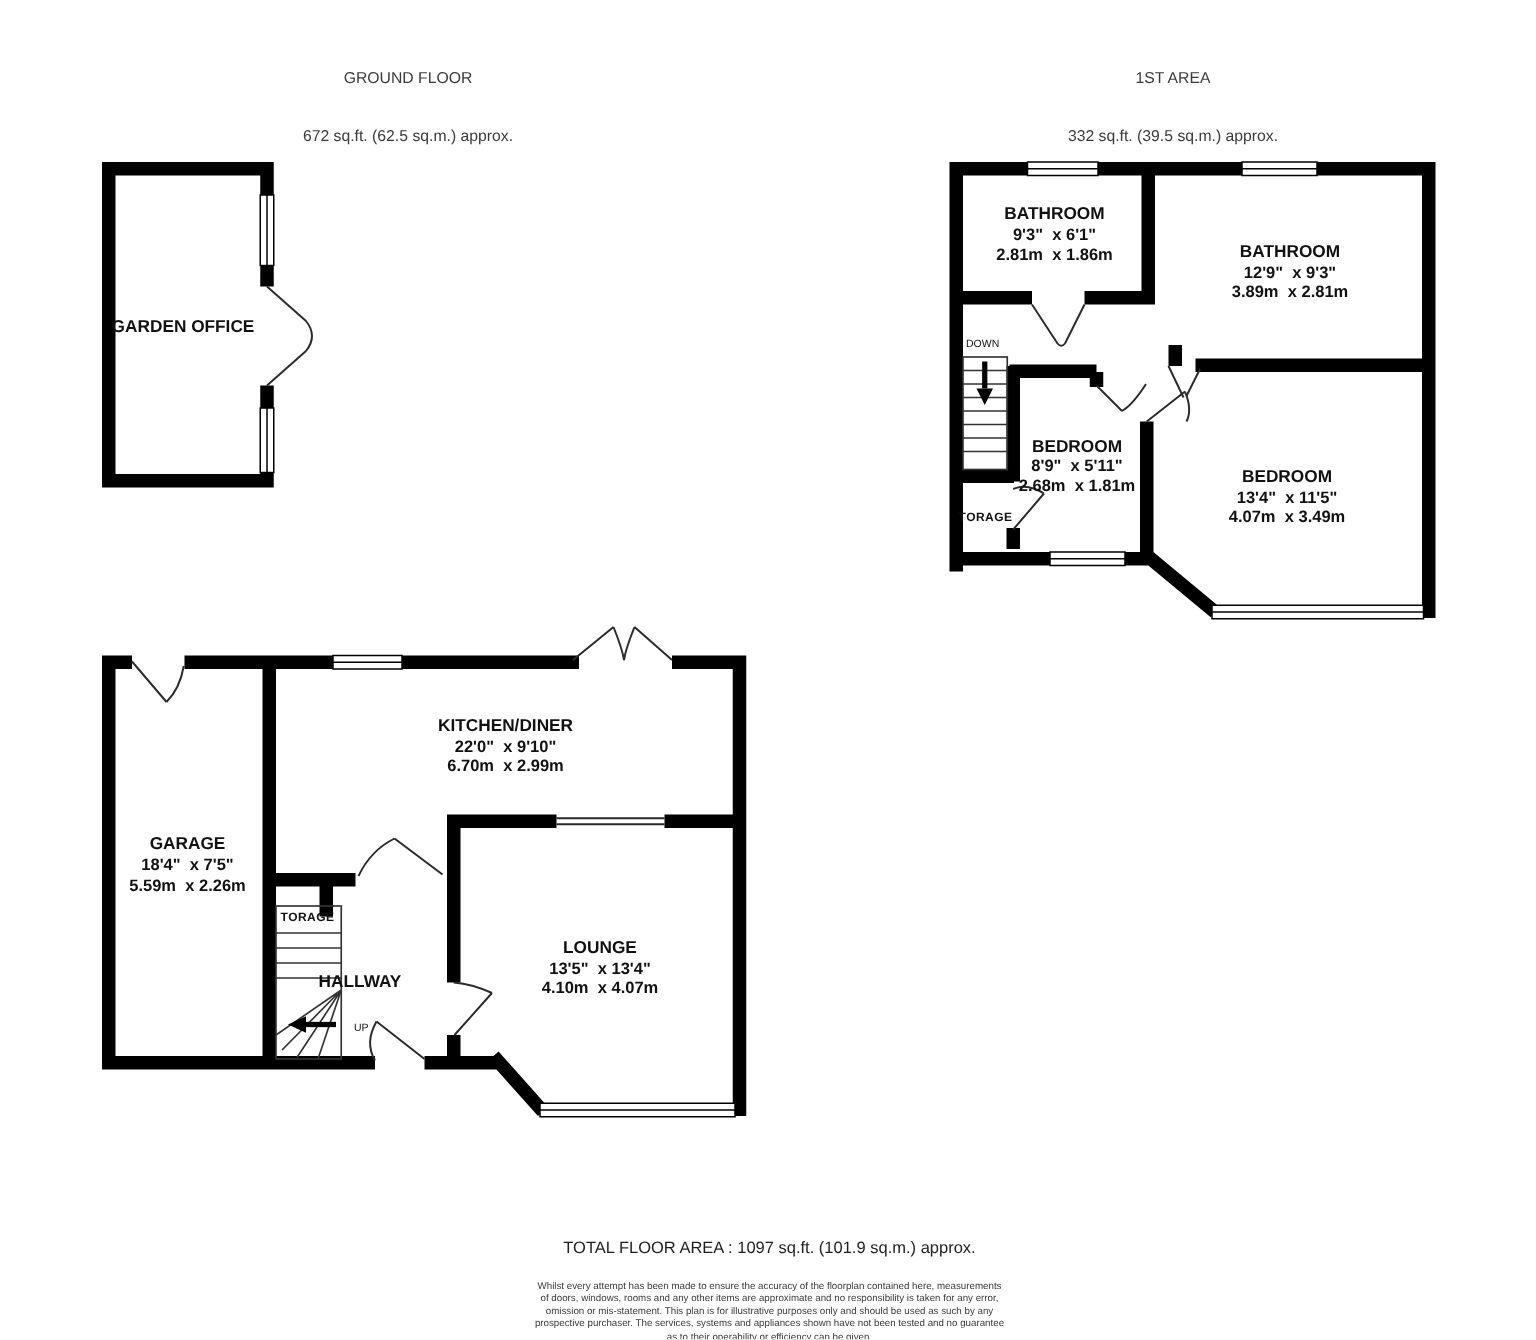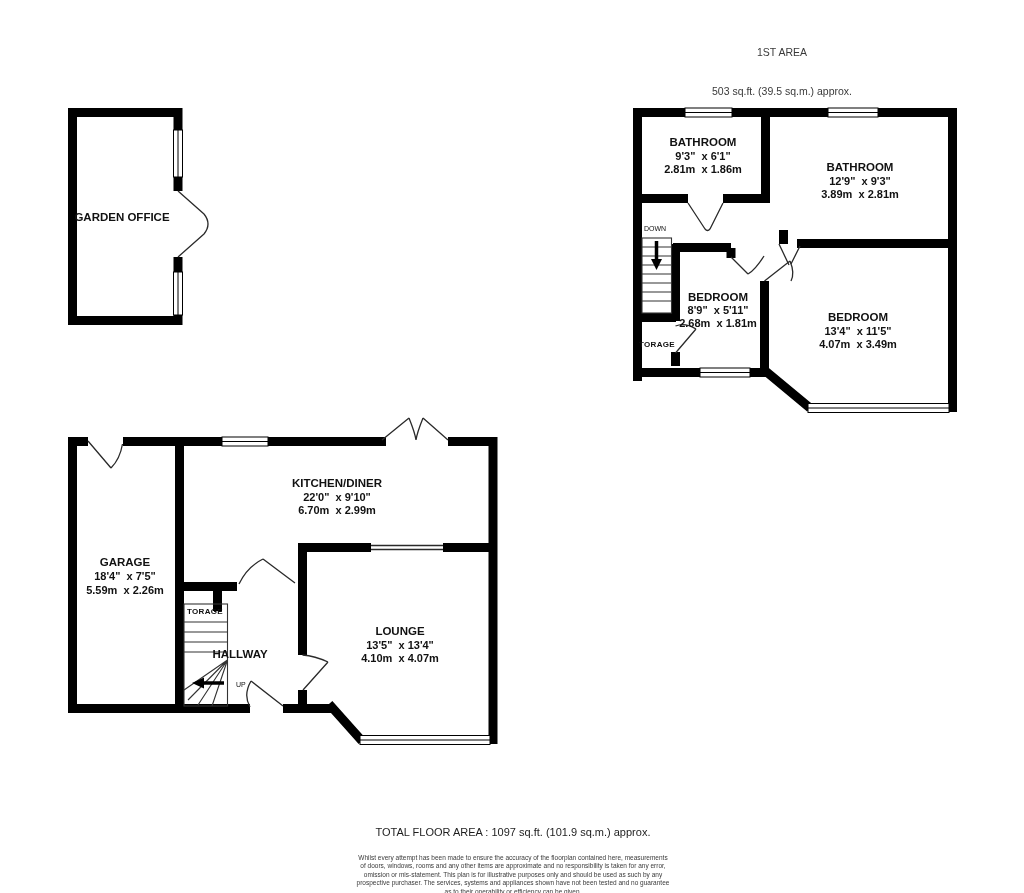--- a/index.html
+++ b/index.html
@@ -23,23 +23,27 @@
           width:460px;text-align:center;}
   #footer .total{font-size:11px;color:#1d1d1d;margin-bottom:16px;white-space:pre;}
   #footer .disc{font-size:6.5px;line-height:8.4px;color:#3a3a3a;}
   #footer .disc span{display:block;}
 </style>
 </head>
 <body>
 
 <div id="page">
 
+  <div class="hdr" style="left:272px;top:20px;">
+    <span>GROUND FLOOR</span>
+    <span>672 sq.ft. (62.5 sq.m.) approx.</span>
+  </div>
   <div class="hdr" style="left:782px;top:20px;">
     <span>1ST AREA</span>
-    <span>503 sq.ft. (39.5 sq.m.) approx.</span>
+    <span>332 sq.ft. (39.5 sq.m.) approx.</span>
   </div>
 
   <svg id="plans" width="1024" height="893" viewBox="0 0 1024 893">
 
     <g>
 
       <g>
         <path class="wall" d="M72.5 108 V325 M68 112.5 H182.5 M68 320.5 H182.5 M178 108 V130 M178 177 V191 M178 257 V272 M178 315 V325"></path>
         <g>
           <rect class="winr" x="173.5" y="130" width="9" height="47"></rect>

